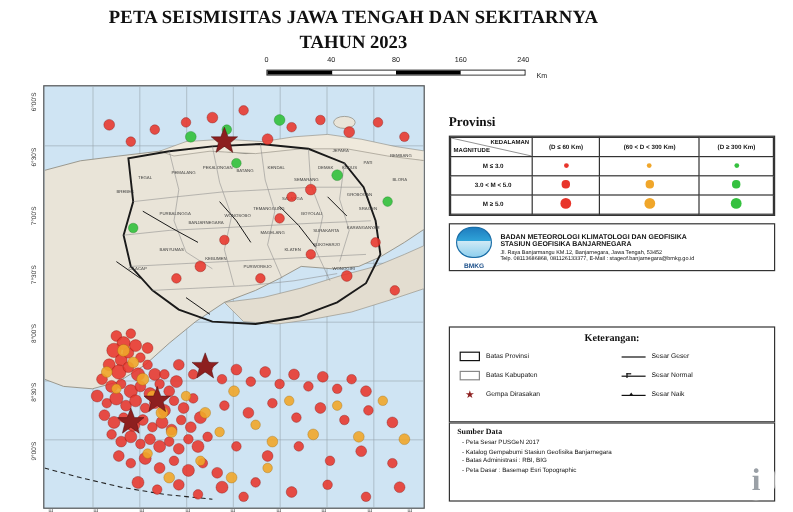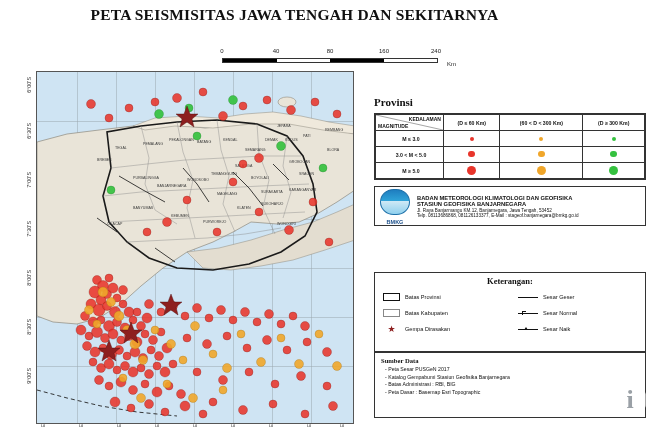--- a/index.html
+++ b/index.html
@@ -171,20 +171,21 @@
     line-height:34px; font-family:"Liberation Serif", serif;
   }
 </style>
 </head>
 <body>
 
 <div class="page">
 
   <div class="title-block">
     <div class="title-line1">PETA SEISMISITAS JAWA TENGAH DAN SEKITARNYA</div>
+    <div class="title-line2">TAHUN 2023</div>
   </div>
 
   <div class="scalebar">
     <div class="scalebar-labels">
       <span style="left:0px">0</span>
       <span style="left:54px">40</span>
       <span style="left:108px">80</span>
       <span style="left:162px">160</span>
       <span style="left:214px">240</span>
     </div>

